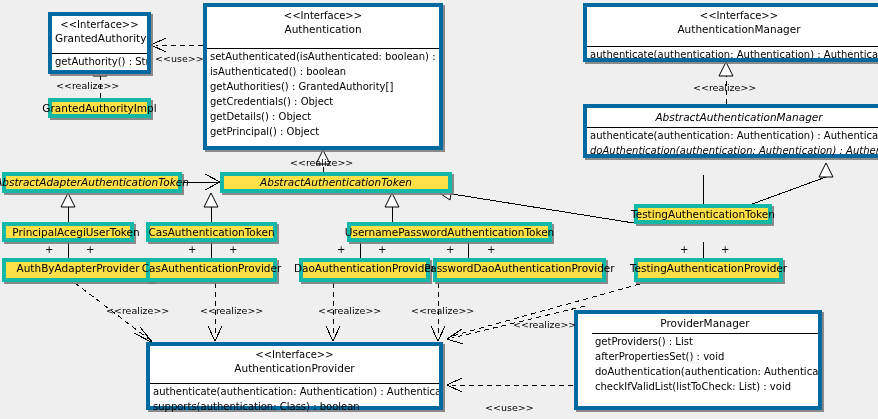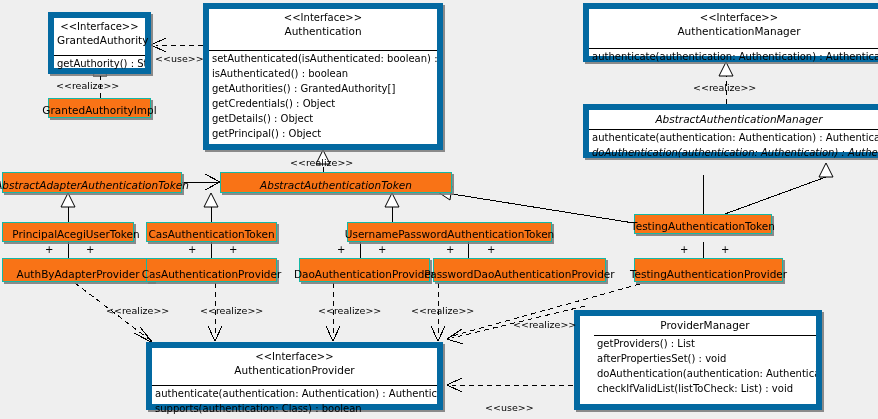--- a/index.html
+++ b/index.html
@@ -13,21 +13,21 @@
     height: 419px;
     background: #efefef;
     overflow: hidden;
     font-family: "DejaVu Sans", sans-serif;
   }
   
   .uml-box {
     position: absolute;
     box-sizing: border-box;
     background: #ffffff;
-    border: 6px solid #0369a1;
+    border: 4px solid #0369a1;
     box-shadow: 2px 2px 0 0 rgba(120,120,120,0.85);
     z-index: 5;
   }
   .uml-head {
     box-sizing: border-box;
     padding: 2px 3px 3px 3px;
     text-align: center;
   }
   .uml-head.divided {
     border-bottom: 1px solid #000000;
@@ -62,25 +62,25 @@
     overflow: hidden;
     color: #000;
   }
   .member.abstract {
     font-style: italic;
   }
   
   .simple-box {
     position: absolute;
     box-sizing: border-box;
-    background: #f97316;
-    border: 1px solid #14b8a6;
+    background: #fde047;
+    border: 4px solid #14b8a6;
     box-shadow: 2px 2px 0 0 rgba(120,120,120,0.85);
     display: flex;
-    align-items: flex-end;
+    align-items: flex-start;
     justify-content: center;
     z-index: 5;
   }
   .simple-box .cls-name {
     font-size: 10.5px;
     line-height: 13px;
   }
   
   .edge-label {
     position: absolute;
@@ -259,21 +259,21 @@
   </div>
 
   <div class="simple-box" style="left:347px; top:222px; width:205px; height:20px;">
     <span class="cls-name">UsernamePasswordAuthenticationToken</span>
   </div>
 
   <div class="simple-box" style="left:146px; top:222px; width:131px; height:20px;">
     <span class="cls-name">CasAuthenticationToken</span>
   </div>
 
-  <div class="simple-box" style="left:634px; top:214px; width:138px; height:20px;">
+  <div class="simple-box" style="left:634px; top:204px; width:138px; height:20px;">
     <span class="cls-name">TestingAuthenticationToken</span>
   </div>
 
   <div class="simple-box" style="left:2px; top:258px; width:152px; height:24px;">
     <span class="cls-name">AuthByAdapterProvider</span>
   </div>
 
   <div class="simple-box" style="left:146px; top:258px; width:131px; height:24px;">
     <span class="cls-name">CasAuthenticationProvider</span>
   </div>

